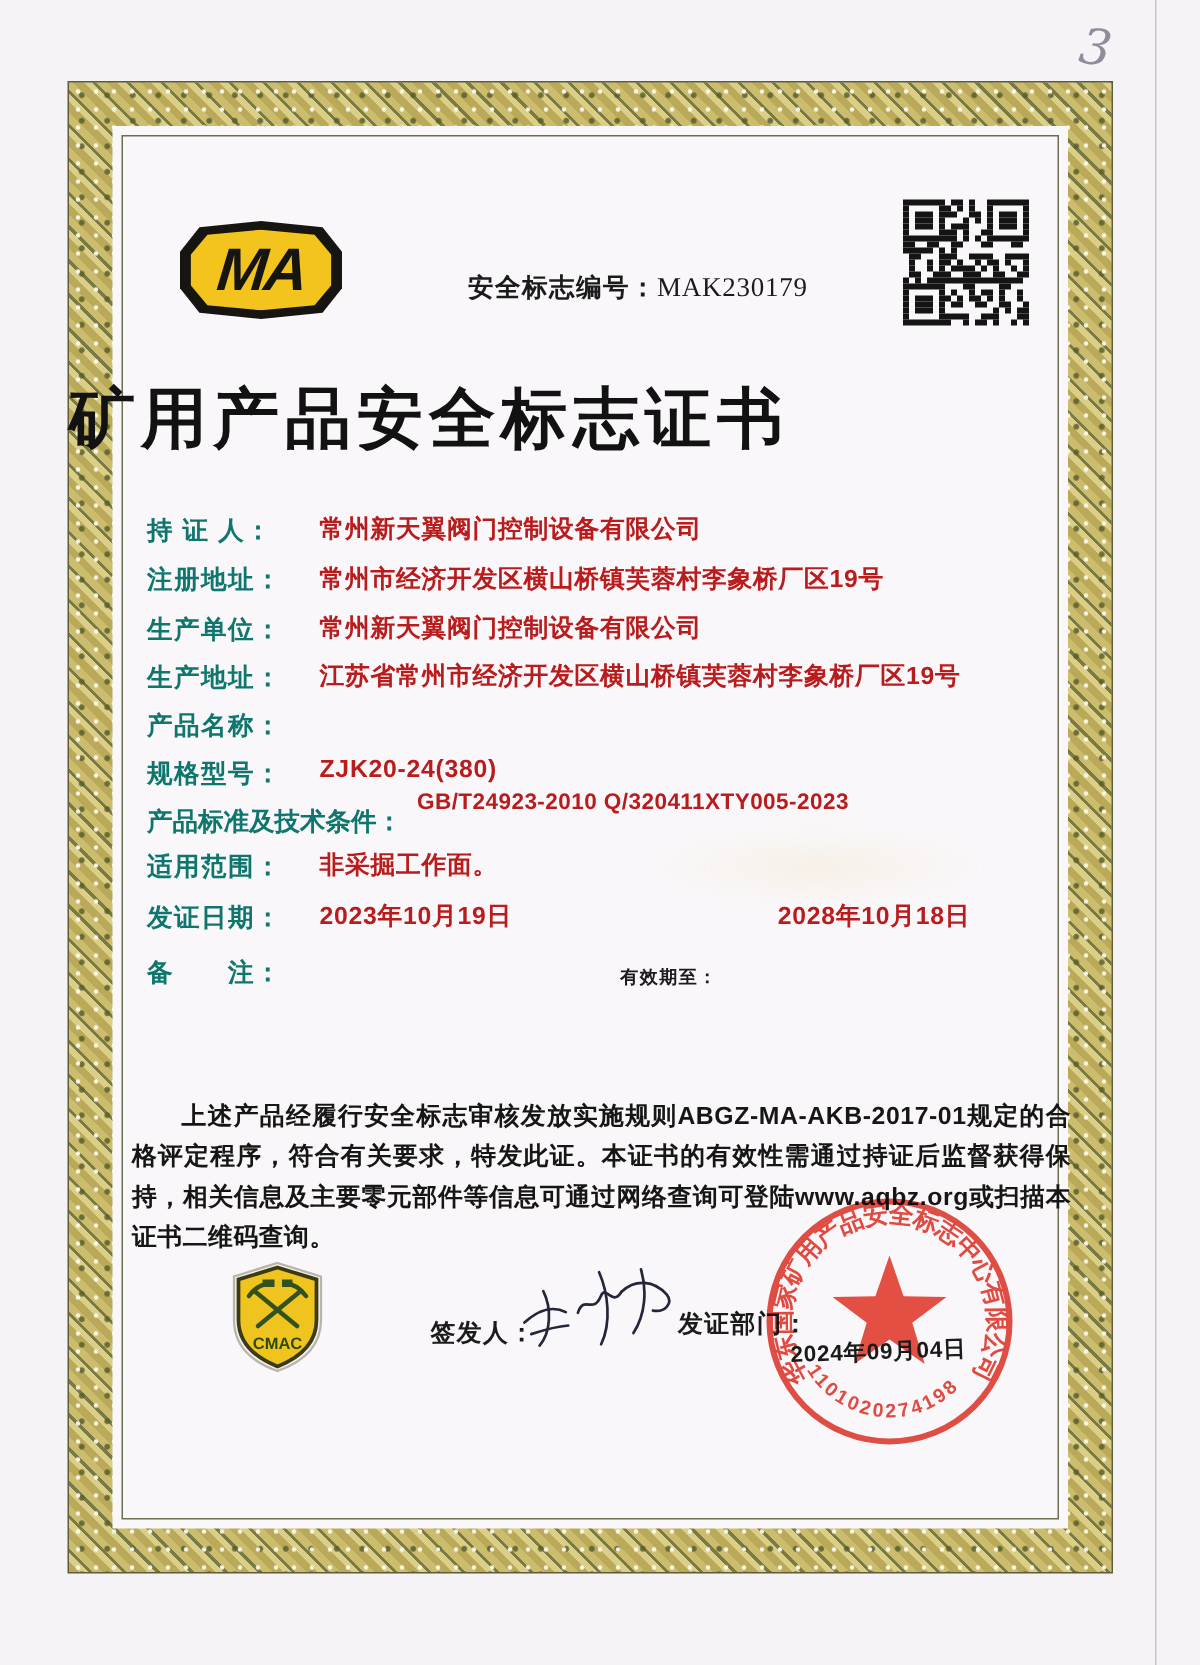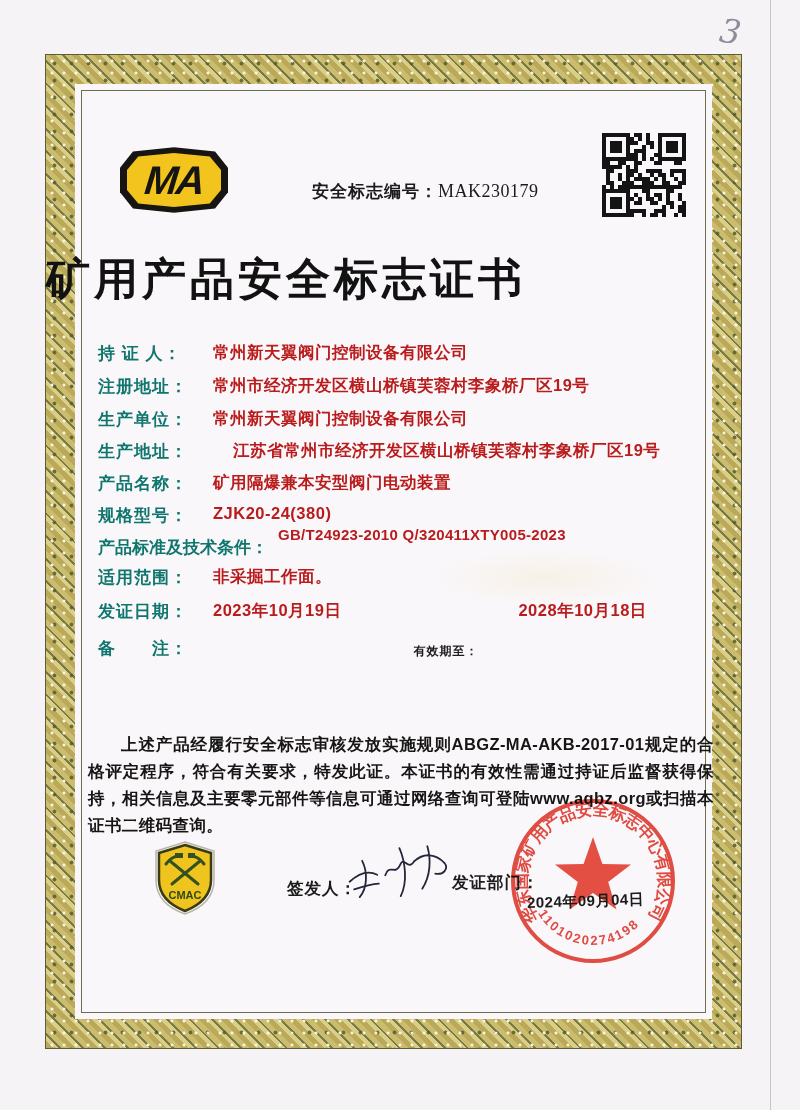--- a/index.html
+++ b/index.html
@@ -561,27 +561,26 @@
   <span class="val">常州新天翼阀门控制设备有限公司</span>
 </div>
 <div class="row" style="top:375px;">
   <span class="lab">注册地址：</span>
   <span class="val">常州市经济开发区横山桥镇芙蓉村李象桥厂区19号</span>
 </div>
 <div class="row" style="top:408px;">
   <span class="lab">生产单位：</span>
   <span class="val">常州新天翼阀门控制设备有限公司</span>
 </div>
-<div class="row" style="top:440px;gap:20px;">
+<div class="row" style="top:440px;">
   <span class="lab">生产地址：</span>
   <span class="val">江苏省常州市经济开发区横山桥镇芙蓉村李象桥厂区19号</span>
 </div>
 <div class="row" style="top:472px;">
   <span class="lab">产品名称：</span>
-  <span class="val">矿用隔爆兼本安型阀门电动装置</span>
 </div>
 <div class="row" style="top:504px;">
   <span class="lab">规格型号：</span>
   <span class="val">ZJK20-24(380)</span>
 </div>
 
 <div class="row" style="top:536px;">
   <span class="lab wide">产品标准及技术条件：</span>
   <span class="std-lines" style="position:relative;top:-10px;">
     <span class="val">GB/T24923-2010 Q/320411XTY005-2023</span>

